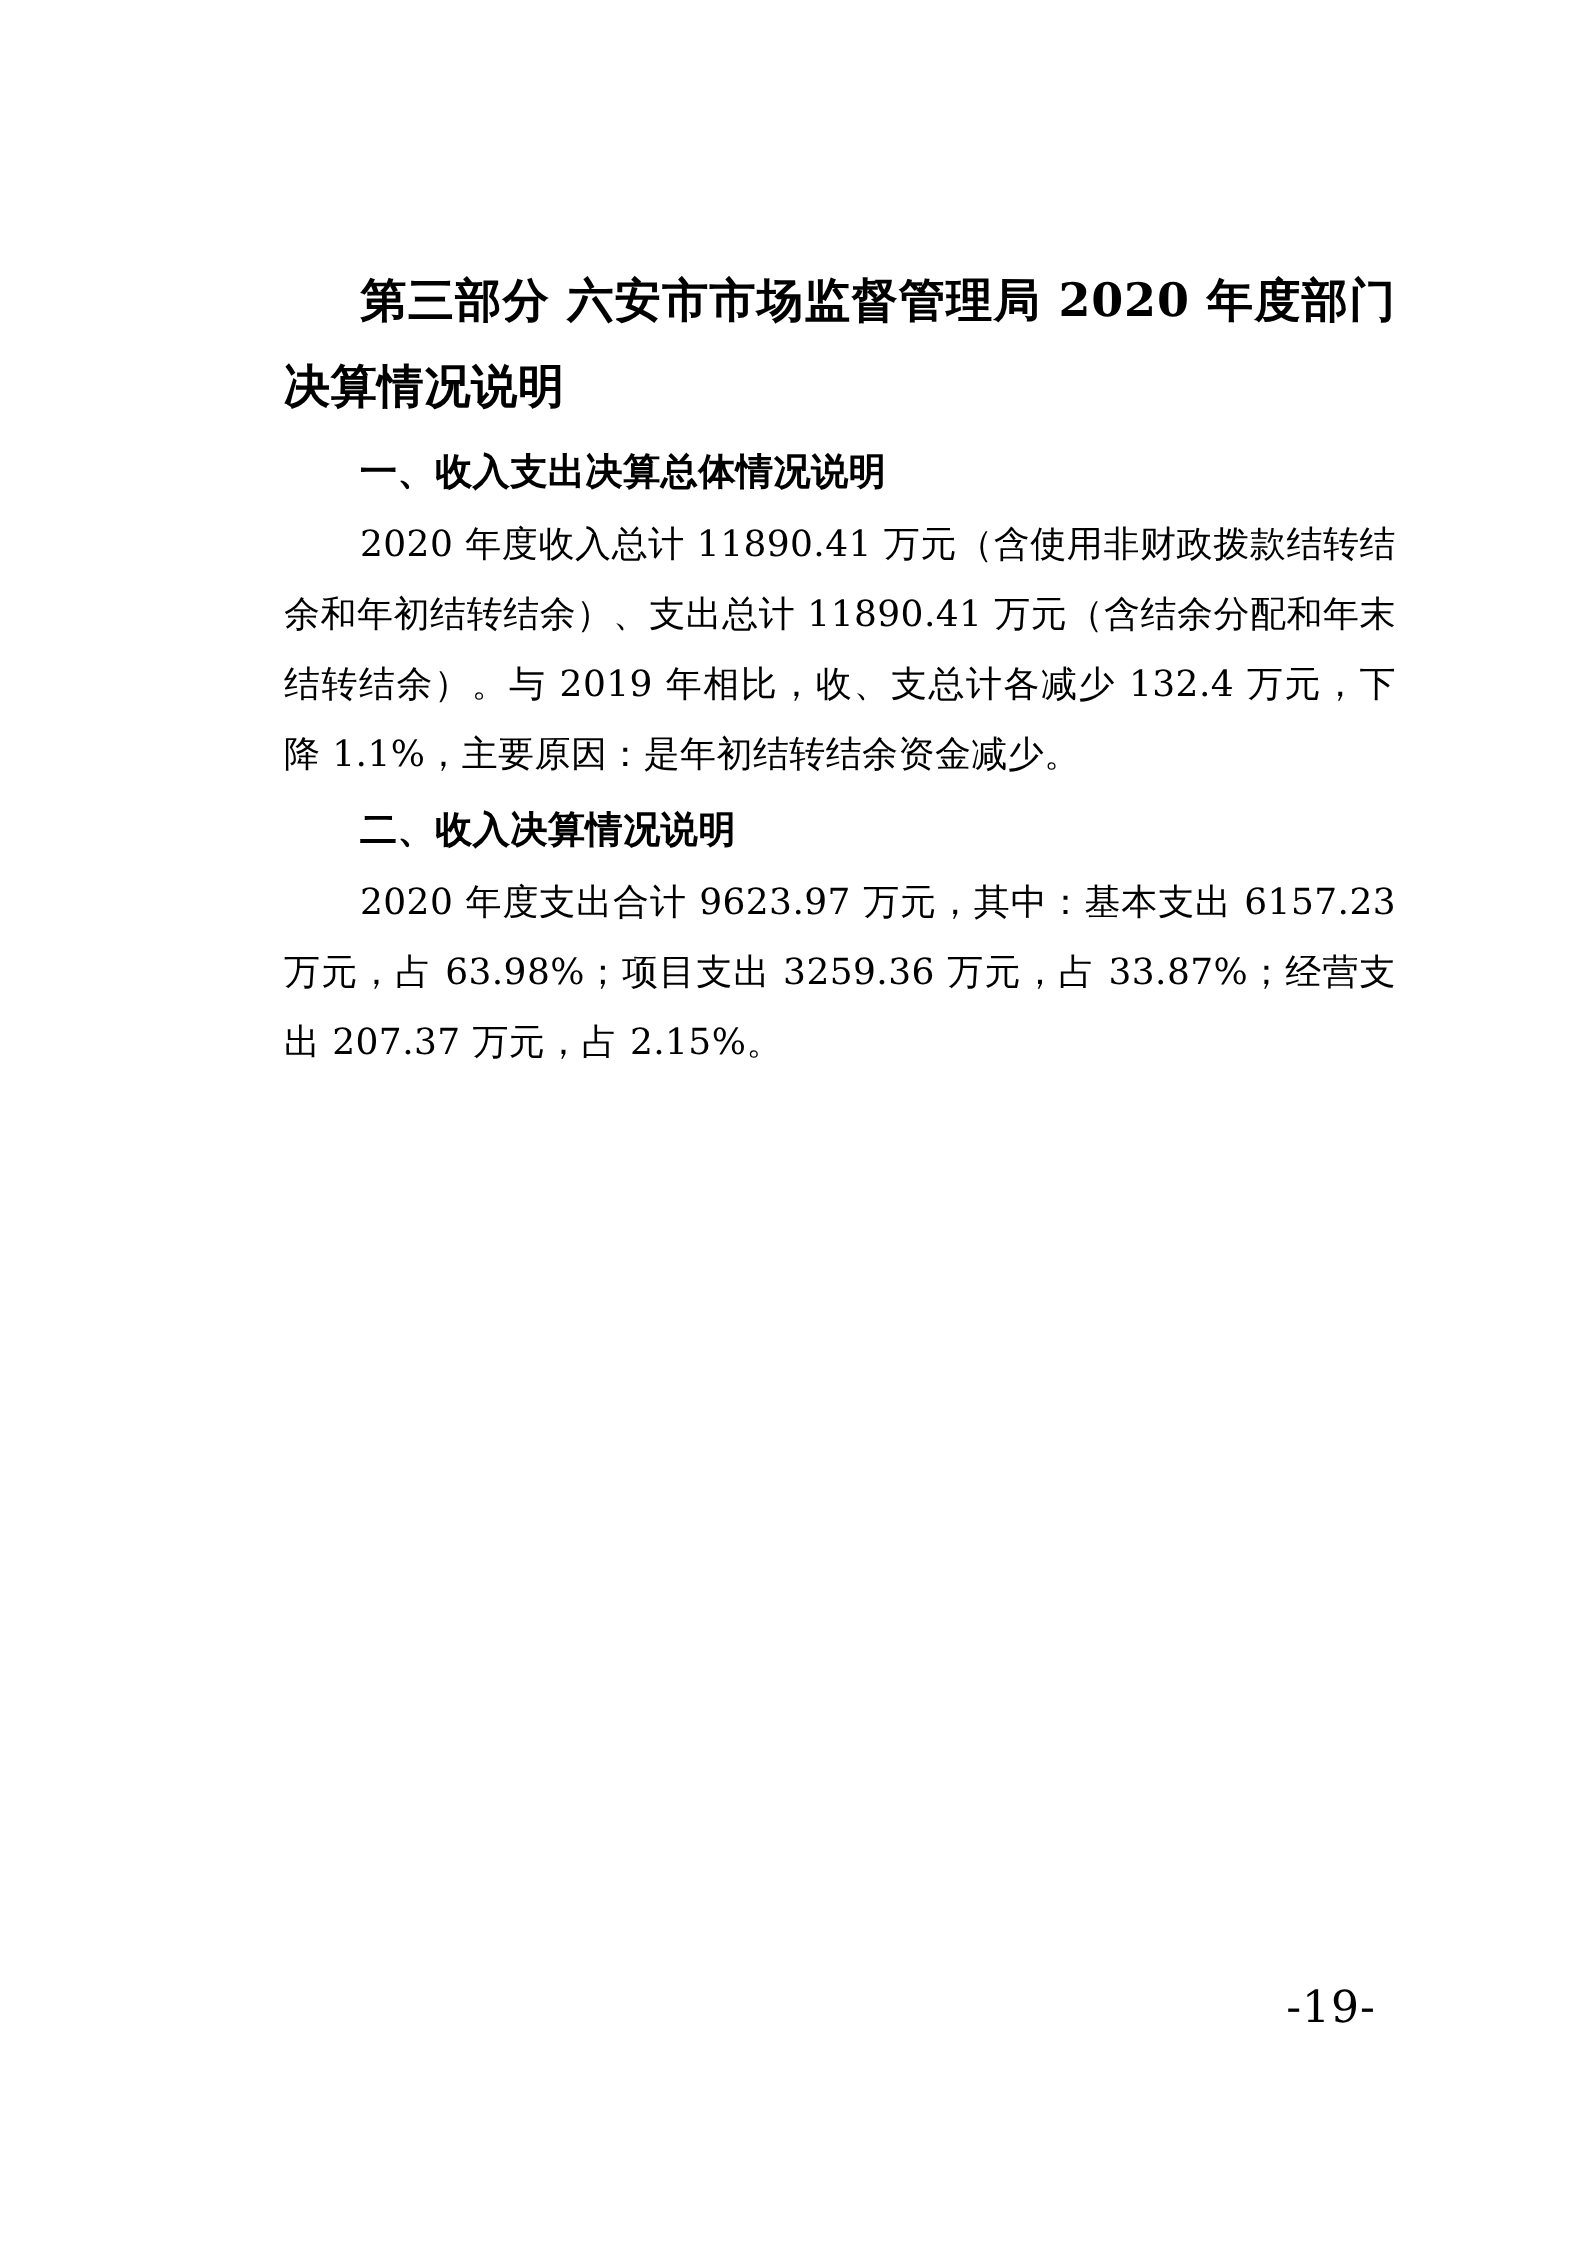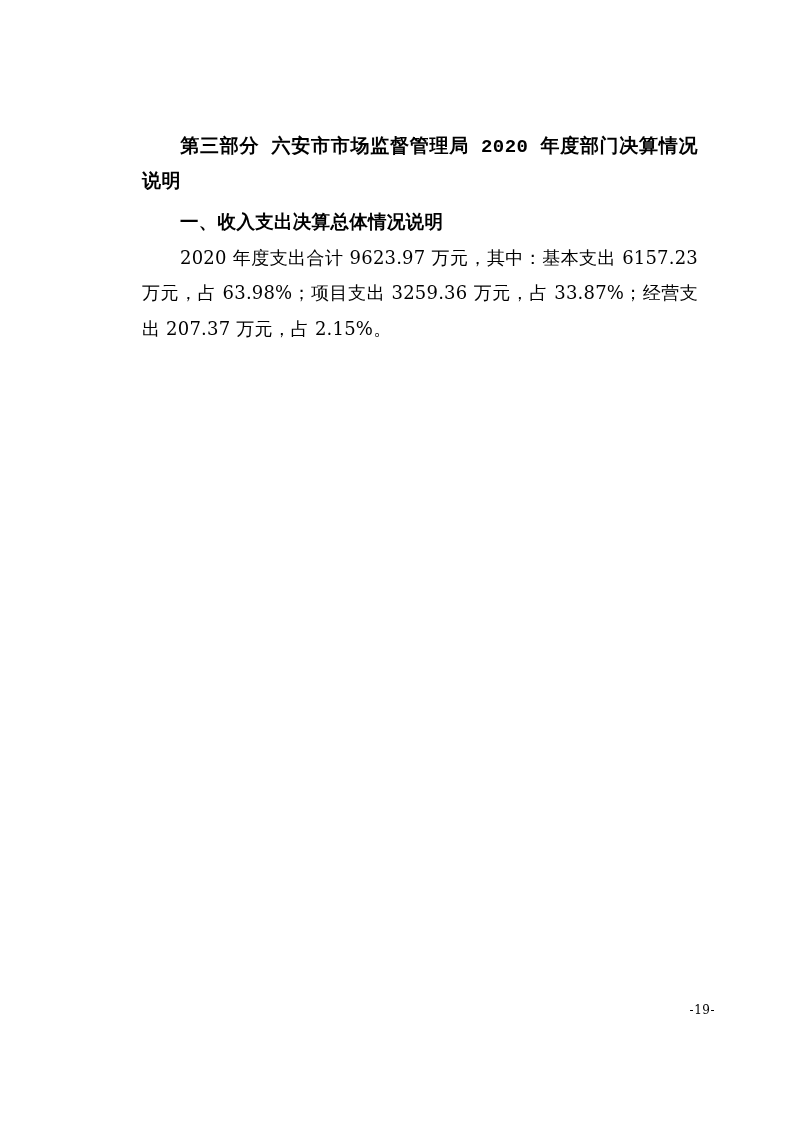--- a/index.html
+++ b/index.html
@@ -15,28 +15,27 @@
     overflow: hidden;
   }
   .page {
     position: relative;
     width: 793px;
     height: 1122px;
     box-sizing: border-box;
     padding: 130px 95px 40px 142px;
   }
   .doc-heading {
-    font-size: 19px;
+    font-size: 23px;
     font-weight: bold;
     line-height: 1.85;
     text-indent: 0;
     letter-spacing: 0.4px;
     margin: 0 0 4px 0;
     text-align: justify;
-    font-family: Liberation Mono, monospace;
   }
   .doc-heading .ind {
     display: inline-block;
     width: 38px;
   }
   .sec-heading {
     font-size: 18.5px;
     font-weight: bold;
     line-height: 1.95;
     letter-spacing: 0.3px;
@@ -46,35 +45,37 @@
   .para {
     font-size: 18px;
     line-height: 1.95;
     letter-spacing: 0.2px;
     margin: 0;
     text-indent: 38px;
     text-align: justify;
   }
   .page-number {
     position: absolute;
-    right: 78px;
+    right: 105px;
     bottom: 105px;
-    font-size: 12px;
+    font-size: 22px;
     font-family: "DejaVu Serif", "Liberation Serif", serif;
     letter-spacing: 0.5px;
   }
 </style>
 </head>
 <body>
 
 <div class="page">
 
   <h1 class="doc-heading"><span class="ind"></span><span>第三部分 六安市市场监督管理局 2020 年度部门决算情况说明</span></h1>
 
   <h2 class="sec-heading">一、收入支出决算总体情况说明</h2>
+  <p class="para">2020 年度收入总计 11890.41 万元（含使用非财政拨款结转结余和年初结转结余）、支出总计 11890.41 万元（含结余分配和年末结转结余）。与 2019 年相比，收、支总计各减少 132.4 万元，下降 1.1%，主要原因：是年初结转结余资金减少。</p>
 
+  <h2 class="sec-heading">二、收入决算情况说明</h2>
 
   <p class="para">2020 年度支出合计 9623.97 万元，其中：基本支出 6157.23 万元，占 63.98%；项目支出 3259.36 万元，占 33.87%；经营支出 207.37 万元，占 2.15%。</p>
 
 
   <div class="page-number">-19-</div>
 
 </div>
 
 </body></html>

